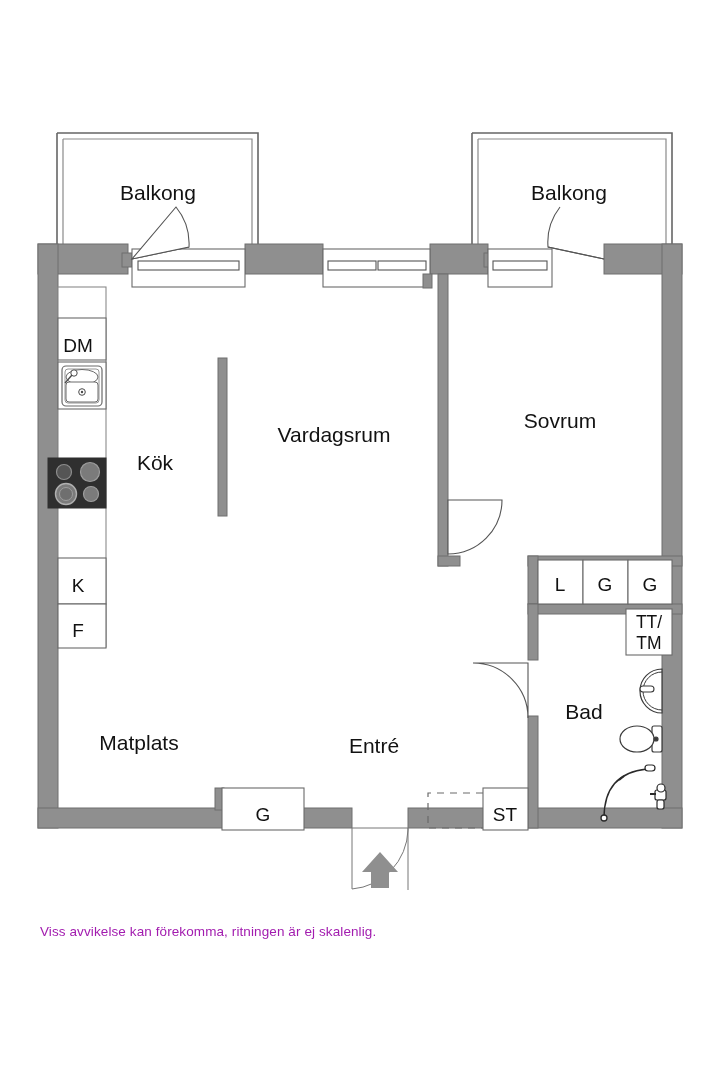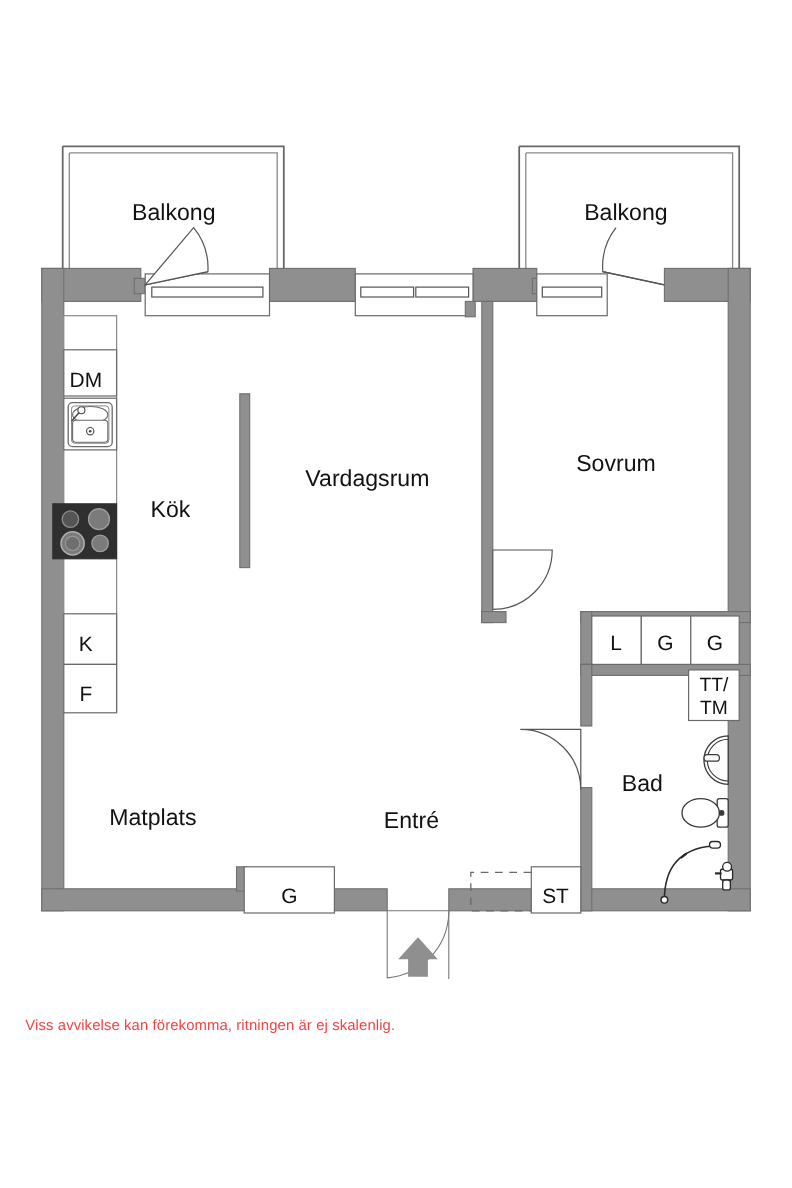--- a/index.html
+++ b/index.html
@@ -19,25 +19,25 @@
   #plan {
     position: absolute;
     left: 0;
     top: 0;
     width: 720px;
     height: 1080px;
   }
 
   .caption {
     position: absolute;
-    left: 23px;
+    left: 40px;
     top: 924px;
     font-size: 13.5px;
     letter-spacing: 0.1px;
-    color: #ef4444;
+    color: #a21caf;
     font-family: "Liberation Sans", sans-serif;
     white-space: nowrap;
   }
 
   
   .rm-label {
     font-family: "Liberation Sans", sans-serif;
     font-size: 21px;
     fill: #121212;
   }

